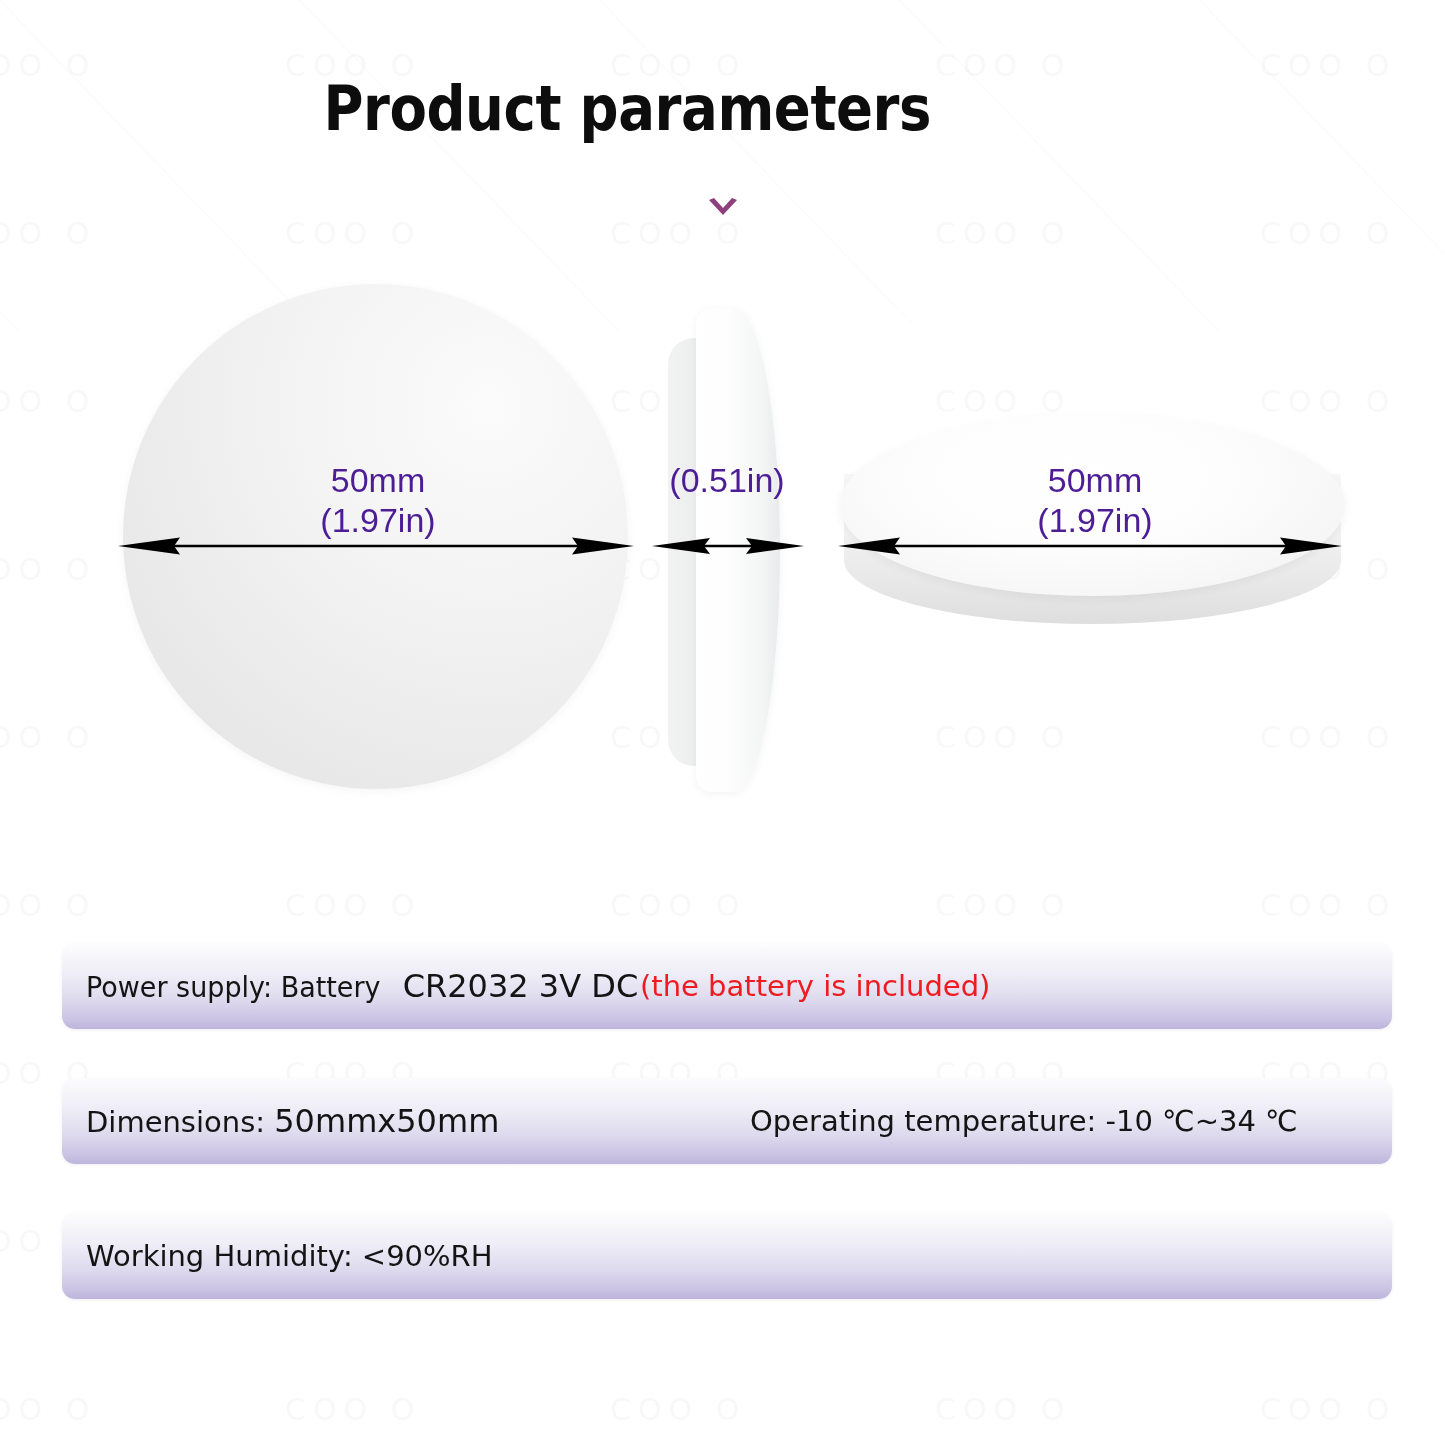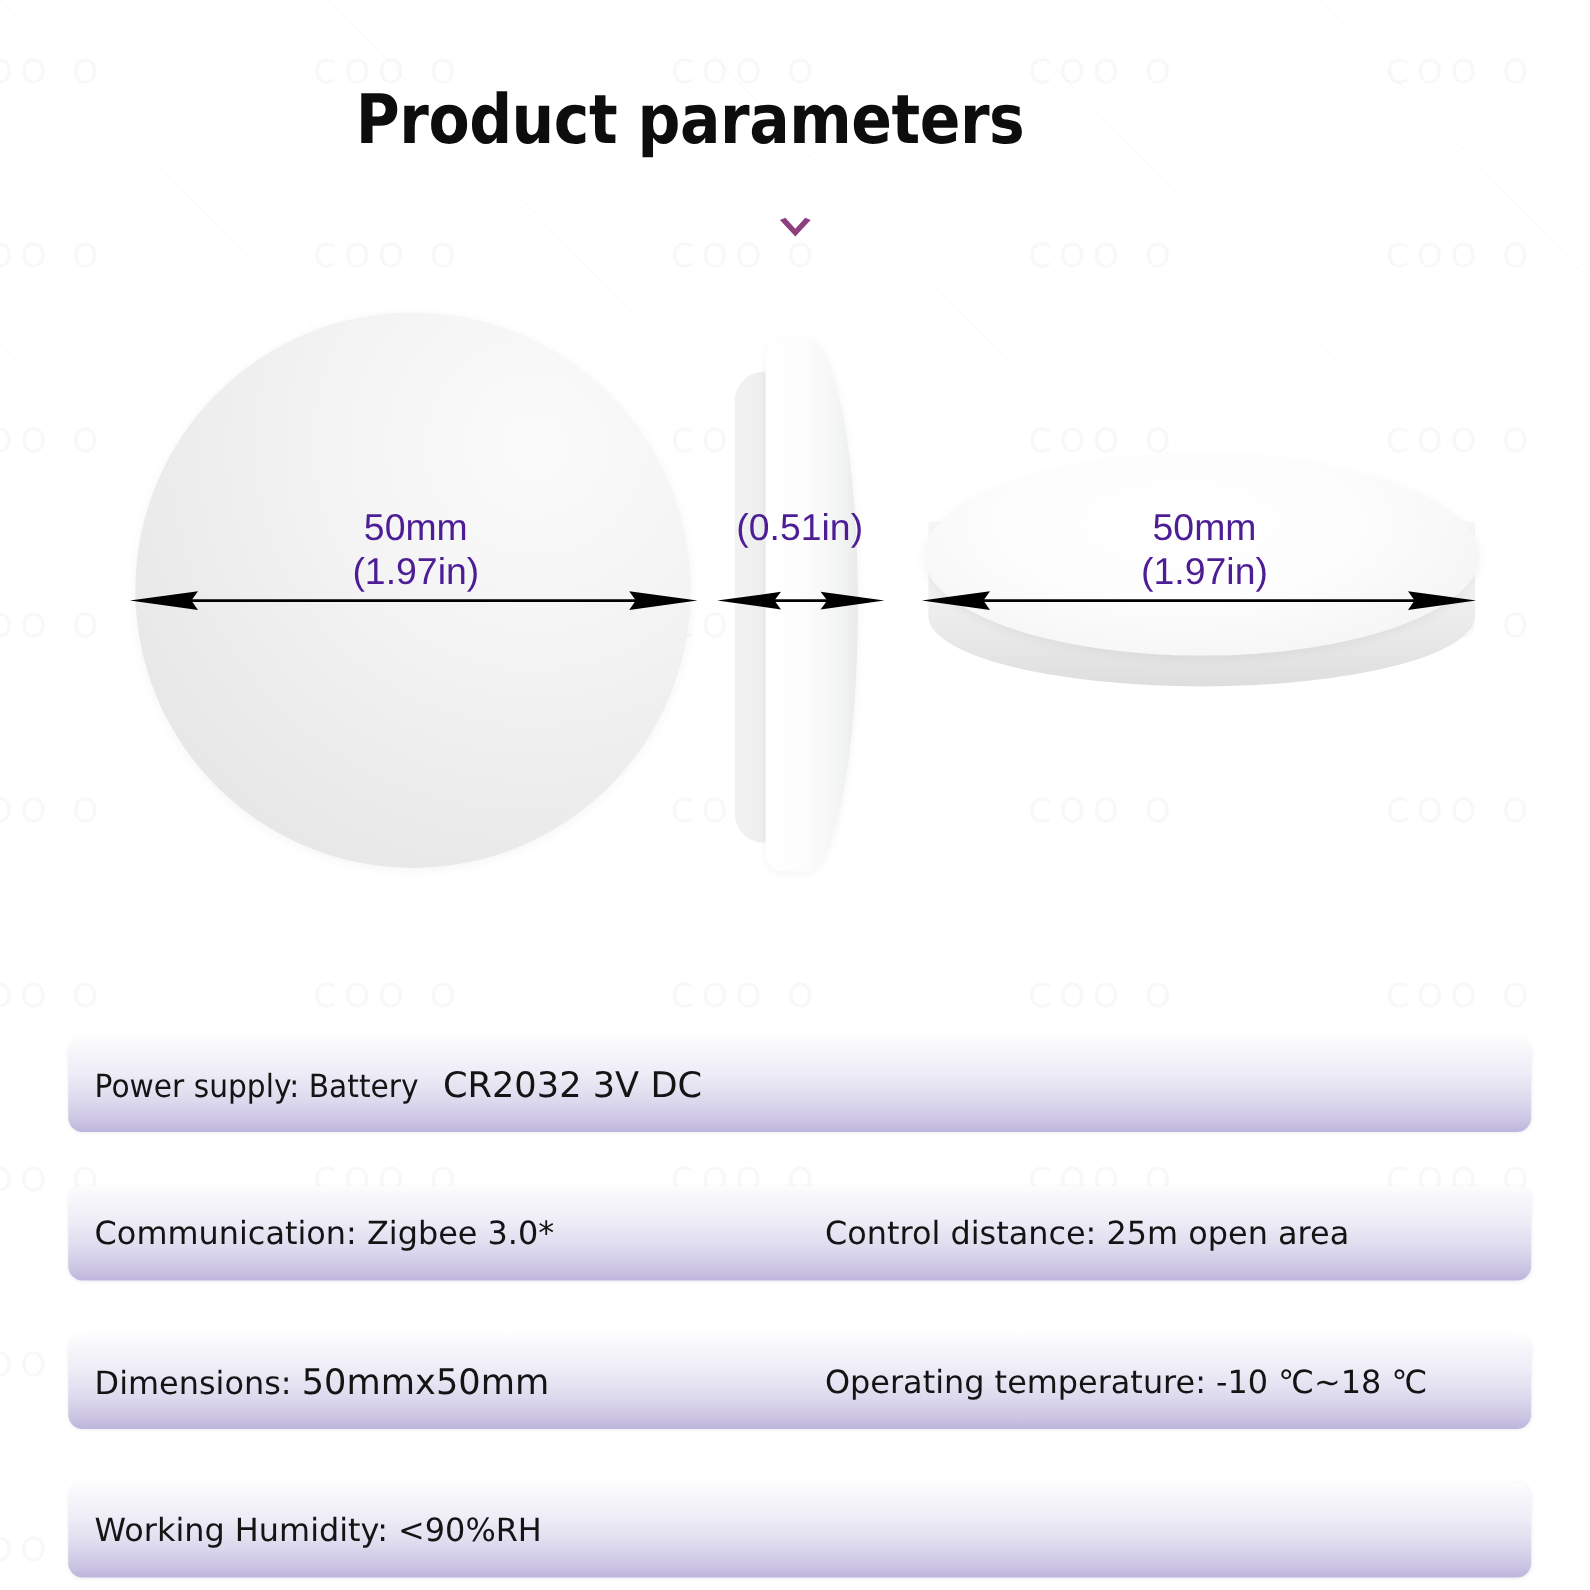--- a/index.html
+++ b/index.html
@@ -335,29 +335,26 @@
     <path d="M0 11 L62 2.5 L56 11 L62 19.5 Z" fill="#000"></path>
     <path d="M504 11 L442 2.5 L448 11 L442 19.5 Z" fill="#000"></path>
   </svg>
 
 </div>
 
 <div id="spec-list">
 
   <div class="spec-row">
     <div class="spec-text spec-left"><span class="tight">Power supply: Battery </span><span class="spec-emph">CR2032 3V DC</span></div>
-  </div>
-
-  <div class="spec-row">
-    <div class="spec-text spec-left">Communication: Zigbee 3.0*</div>
-    <div class="spec-text spec-right">Control distance: 25m open area</div>
-  </div>
+    <div class="spec-note">(the battery is included)</div>
+  </div>
+
 
   <div class="spec-row">
     <div class="spec-text spec-left"><span>Dimensions: </span><span class="spec-emph">50mmx50mm</span></div>
-    <div class="spec-text spec-right">Operating temperature: -10 ℃~18 ℃</div>
+    <div class="spec-text spec-right">Operating temperature: -10 ℃~34 ℃</div>
   </div>
 
   <div class="spec-row">
     <div class="spec-text spec-left">Working Humidity: &lt;90%RH</div>
   </div>
 
 </div>
 
 </body></html>

